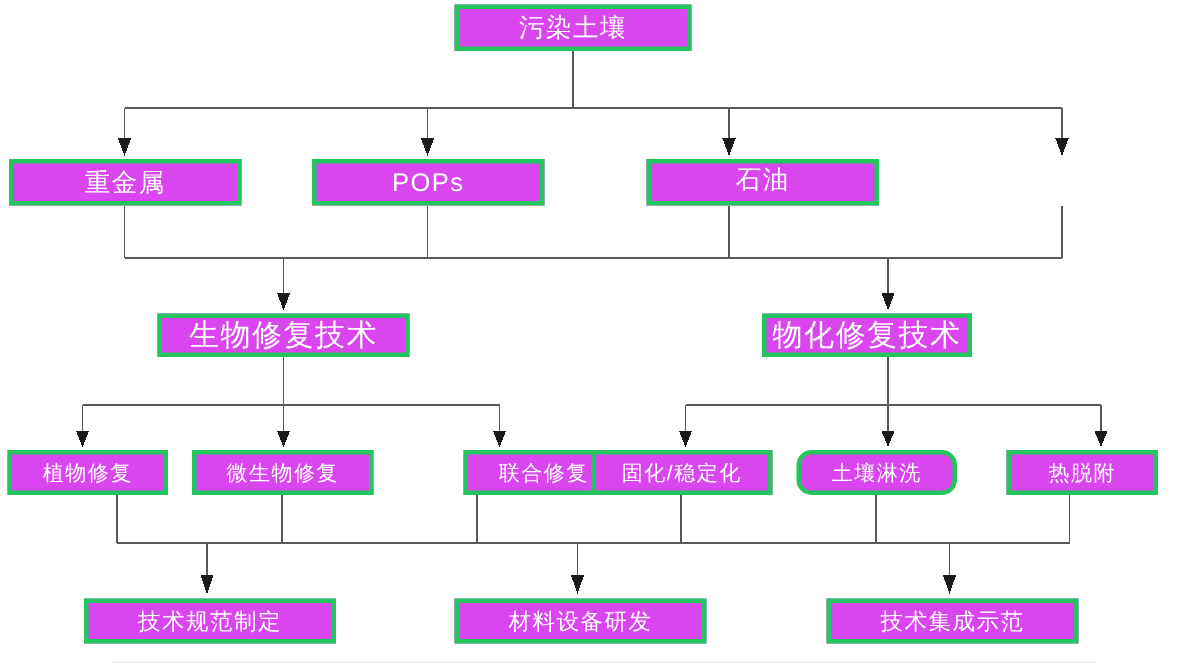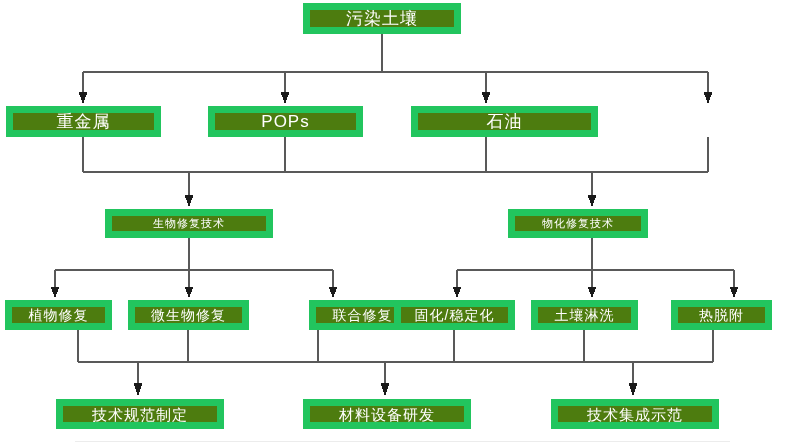--- a/index.html
+++ b/index.html
@@ -22,36 +22,36 @@
     position: absolute;
     left: 0;
     top: 0;
     width: 800px;
     height: 446px;
     pointer-events: none;
   }
   .node {
     position: absolute;
     box-sizing: border-box;
-    background: #4d7c0f;
-    border: 7px solid #22c55e;
+    background: #d946ef;
+    border: 3px solid #22c55e;
     color: #ffffff;
     display: flex;
     align-items: center;
     justify-content: center;
     text-align: center;
     letter-spacing: 1px;
     line-height: 1;
     white-space: nowrap;
     font-weight: 400;
     z-index: 2;
   }
   .node-root      { font-size: 17px; }
   .node-category  { font-size: 17px; }
-  .node-tech      { font-size: 11px; }
+  .node-tech      { font-size: 20px; }
   .node-method    { font-size: 14px; }
   .node-outcome   { font-size: 15px; }
   .baseline-rule {
     position: absolute;
     background: #ececec;
     height: 1px;
     z-index: 1;
   }
 </style>
 </head>
@@ -146,21 +146,21 @@
   <div class="node node-root" style="left:303px; top:3px; width:158px; height:31px;">
     <span>污染土壤</span>
   </div>
 
   <div class="node node-category" style="left:6px; top:106px; width:155px; height:31px;">
     <span>重金属</span>
   </div>
   <div class="node node-category" style="left:208px; top:106px; width:155px; height:31px;">
     <span>POPs</span>
   </div>
-  <div class="node node-category" style="left:411px; top:106px; width:187px; height:31px;">
+  <div class="node node-category" style="left:431px; top:106px; width:155px; height:31px;font-family:Liberation Mono, monospace;">
     <span>石油</span>
   </div>
 
   <div class="node node-tech" style="left:105px; top:209px; width:168px; height:29px;">
     <span>生物修复技术</span>
   </div>
   <div class="node node-tech" style="left:508px; top:209px; width:140px; height:29px;">
     <span>物化修复技术</span>
   </div>
 
@@ -169,21 +169,21 @@
   </div>
   <div class="node node-method" style="left:128px; top:300px; width:121px; height:30px;">
     <span>微生物修复</span>
   </div>
   <div class="node node-method" style="left:265px; top:300px; width:107px; height:30px;margin-left:44px;">
     <span>联合修复</span>
   </div>
   <div class="node node-method" style="left:394px; top:300px; width:121px; height:30px;">
     <span>固化/稳定化</span>
   </div>
-  <div class="node node-method" style="left:531px; top:300px; width:107px; height:30px;">
+  <div class="node node-method" style="left:531px; top:300px; width:107px; height:30px;border-radius:10px;">
     <span>土壤淋洗</span>
   </div>
   <div class="node node-method" style="left:671px; top:300px; width:101px; height:30px;">
     <span>热脱附</span>
   </div>
 
   <div class="node node-outcome" style="left:56px; top:399px; width:168px; height:30px;">
     <span>技术规范制定</span>
   </div>
   <div class="node node-outcome" style="left:303px; top:399px; width:168px; height:30px;">

